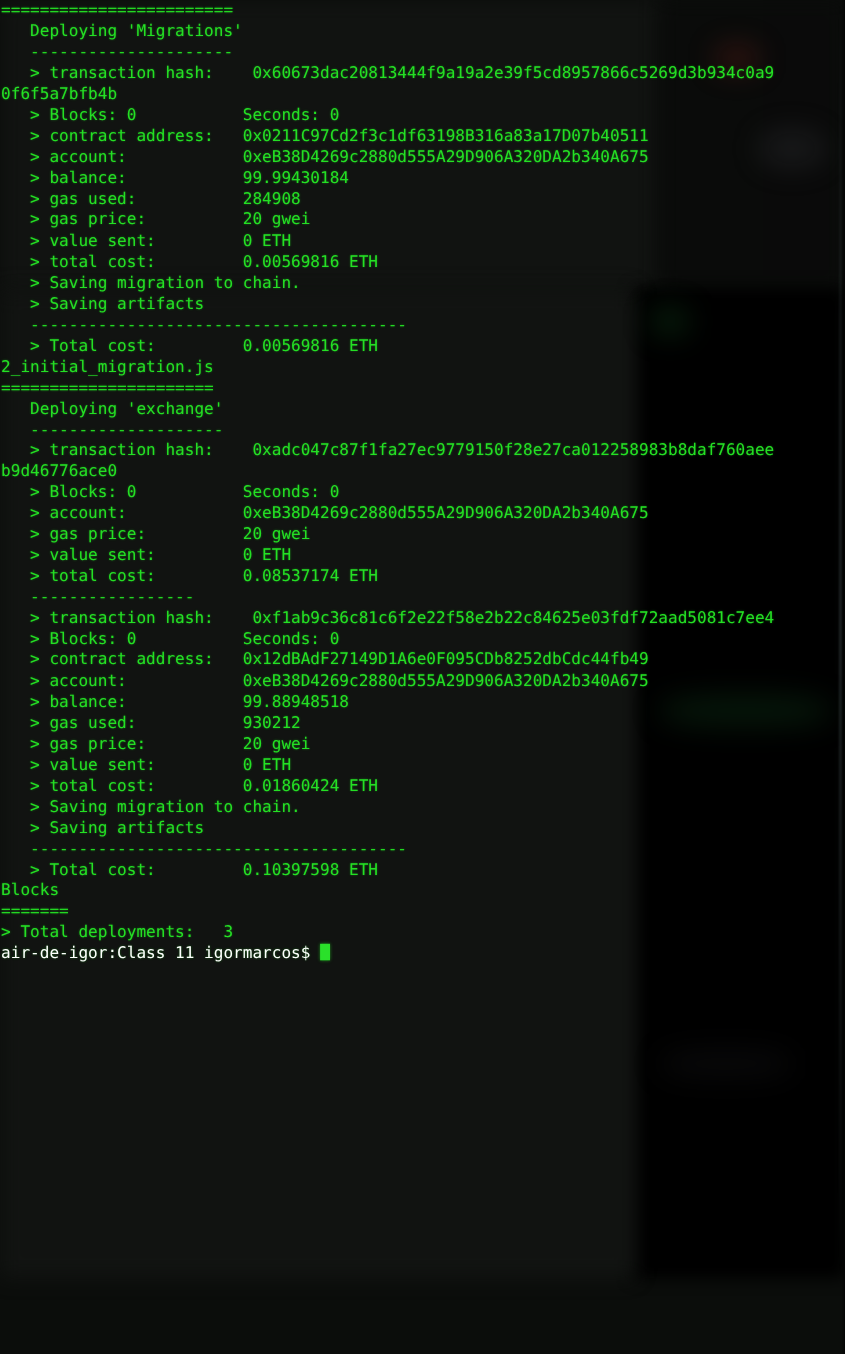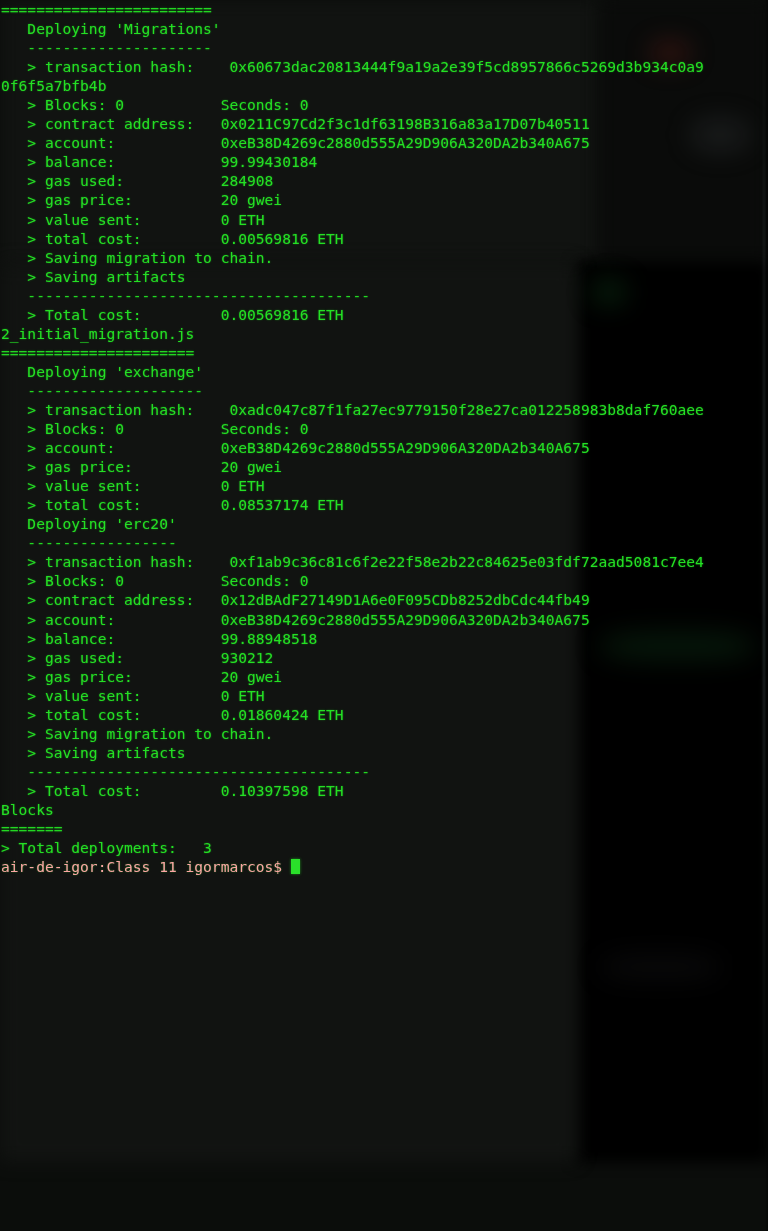--- a/index.html
+++ b/index.html
@@ -64,21 +64,21 @@
     white-space: pre;
     font-size: 14.6px;
     line-height: 19.05px;
     color: #24e024;
     letter-spacing: 0px;
     padding-left: 1px;
     text-shadow: 0 0 2px rgba(40,230,40,0.45);
   }
   .line.blank { color: transparent; }
   .line.rule  { color: #22d822; }
-  .line.prompt { color: #fca5a5; }
+  .line.prompt { color: #ffffff; }
 
   .cursor {
     display: inline-block;
     width: 9px;
     height: 15px;
     background: #2ae02a;
     vertical-align: -2px;
     box-shadow: 0 0 3px rgba(40,230,40,0.6);
   }
 
@@ -132,28 +132,28 @@
         <div class="line rule">   ---------------------------------------</div>
         <div class="line">   &gt; Total cost:         0.00569816 ETH</div>
         <div class="line blank"></div>
         <div class="line blank"></div>
         <div class="line">2_initial_migration.js</div>
         <div class="line rule">======================</div>
         <div class="line blank"></div>
         <div class="line">   Deploying 'exchange'</div>
         <div class="line rule">   --------------------</div>
         <div class="line">   &gt; transaction hash:    0xadc047c87f1fa27ec9779150f28e27ca012258983b8daf760aee</div>
+        <div class="line">b9d46776ace0</div>
         <div class="line">   &gt; Blocks: 0           Seconds: 0</div>
         <div class="line">   &gt; account:            0xeB38D4269c2880d555A29D906A320DA2b340A675</div>
         <div class="line">   &gt; gas price:          20 gwei</div>
         <div class="line">   &gt; value sent:         0 ETH</div>
         <div class="line">   &gt; total cost:         0.08537174 ETH</div>
         <div class="line blank"></div>
         <div class="line blank"></div>
-        <div class="line">   Deploying 'erc20'</div>
         <div class="line rule">   -----------------</div>
         <div class="line">   &gt; transaction hash:    0xf1ab9c36c81c6f2e22f58e2b22c84625e03fdf72aad5081c7ee4</div>
         <div class="line">   &gt; Blocks: 0           Seconds: 0</div>
         <div class="line">   &gt; contract address:   0x12dBAdF27149D1A6e0F095CDb8252dbCdc44fb49</div>
         <div class="line">   &gt; account:            0xeB38D4269c2880d555A29D906A320DA2b340A675</div>
         <div class="line">   &gt; balance:            99.88948518</div>
         <div class="line">   &gt; gas used:           930212</div>
         <div class="line">   &gt; gas price:          20 gwei</div>
         <div class="line">   &gt; value sent:         0 ETH</div>
         <div class="line">   &gt; total cost:         0.01860424 ETH</div>

